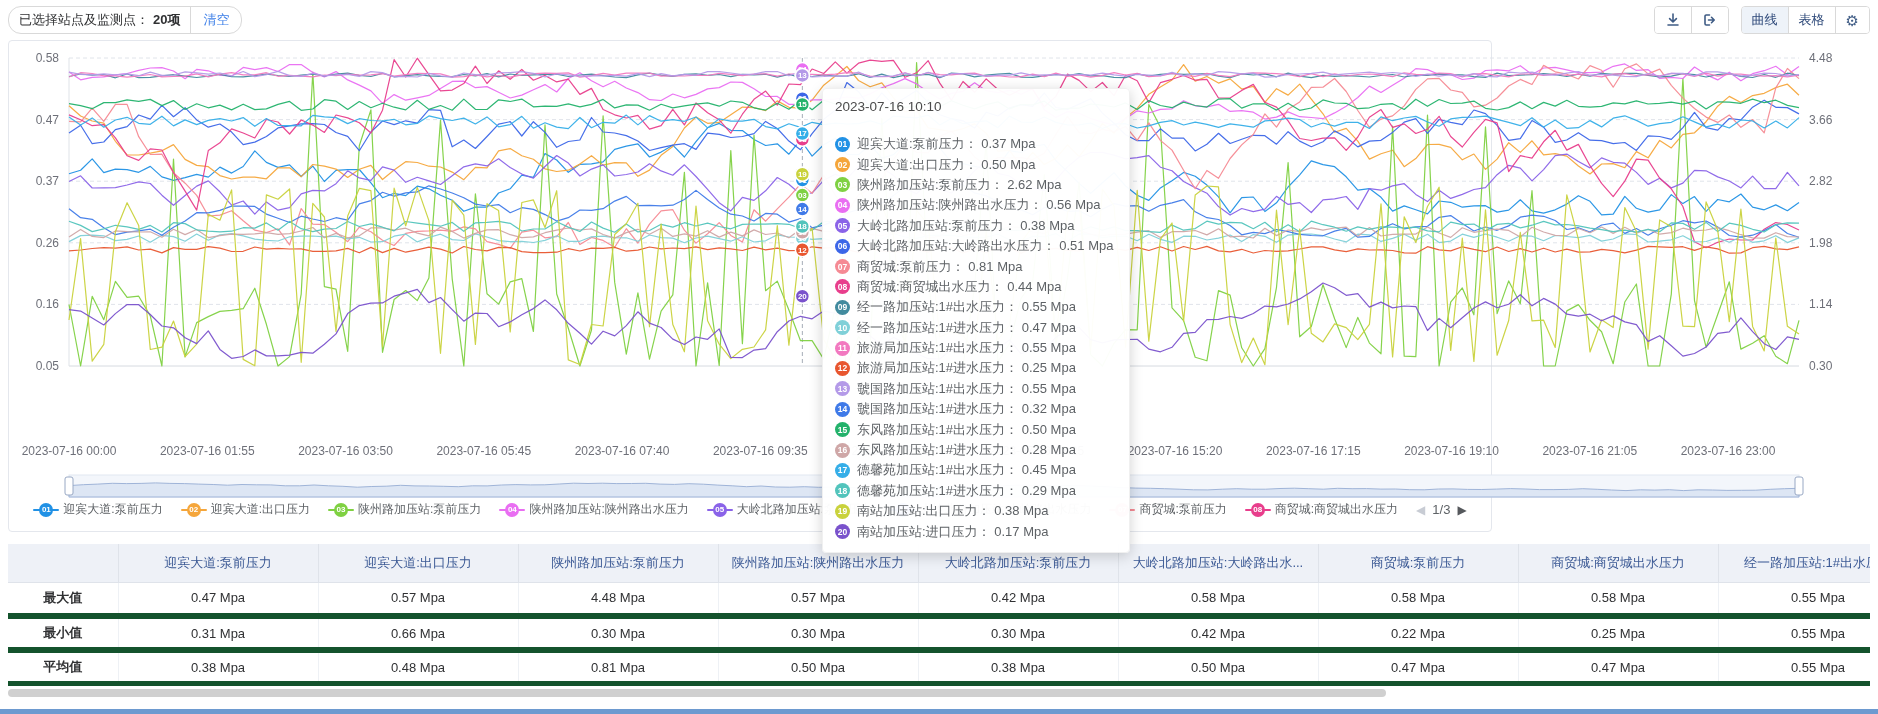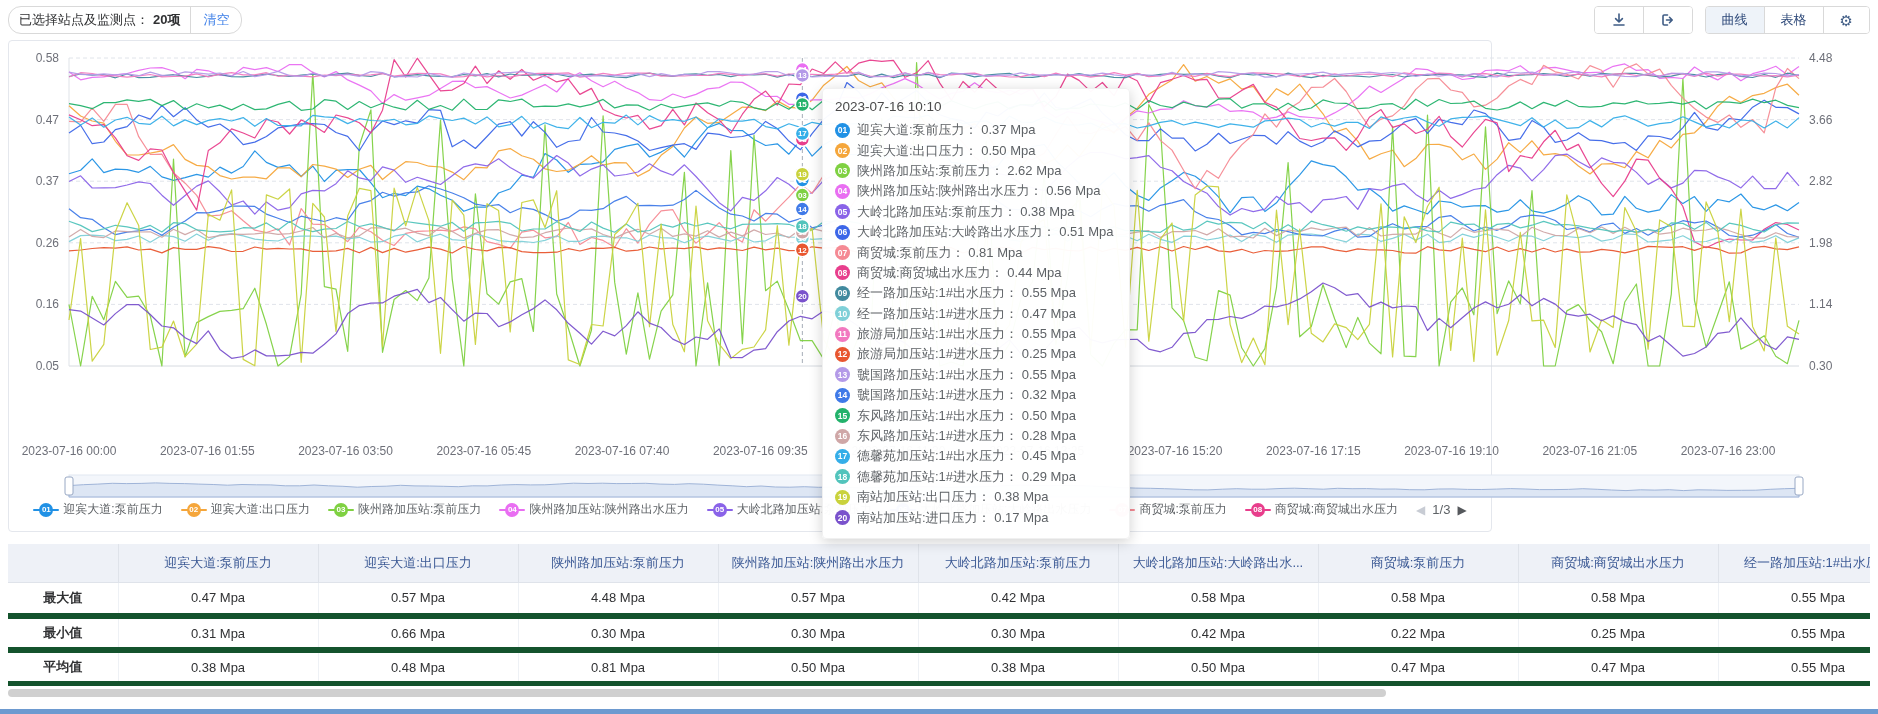--- a/index.html
+++ b/index.html
@@ -9,21 +9,21 @@
   
   .topbar{position:absolute;left:0;top:0;width:100%;height:40px;background:#fff}
   .sel-box{position:absolute;left:8px;top:6px;height:28px;display:flex;align-items:center;
            border:1px solid #d9d9d9;border-radius:13px;font-size:13px;color:#303133;background:#fff}
   .sel-box .lab{padding:0 4px 0 10px}
   .sel-box b{font-weight:bold;padding-right:10px}
   .sel-box .vdiv{width:1px;align-self:stretch;background:#d9d9d9}
   .sel-box .clear{padding:0 12px;color:#3d7fe8;cursor:pointer}
   .tools{position:absolute;right:8px;top:6px;display:flex;gap:12px}
   .bgroup{display:flex;height:28px;border:1px solid #d9d9d9;border-radius:4px;overflow:hidden;background:#fff}
-  .bgroup .cell{display:flex;align-items:center;justify-content:center;min-width:34px;padding:0 16px;
+  .bgroup .cell{display:flex;align-items:center;justify-content:center;min-width:34px;padding:0 10px;
                 font-size:13px;color:#2f4a7a;border-left:1px solid #d9d9d9;cursor:pointer;background:#fff}
   .bgroup .cell:first-child{border-left:none}
   .bgroup .cell.active{background:#eef3f9}
   .gearglyph{font-size:15px;line-height:1;color:#3f5c85}
 
   
   .chart-panel{position:absolute;left:8px;top:40px;width:1484px;height:492px;border:1px solid #e4e7ed;
                border-radius:4px;background:#fff}
   .chart-panel svg{display:block}
   svg text{font-family:"Liberation Sans","DejaVu Sans",sans-serif}
@@ -35,21 +35,21 @@
   .lmark .ln{position:absolute;left:0;right:0;top:6px;height:2px;border-radius:1px}
   .lmark .bd{position:absolute;left:6px;top:0;width:14px;height:14px;border-radius:50%;color:#fff;font-size:8px;
              font-weight:bold;display:flex;align-items:center;justify-content:center}
   .lpager{display:flex;align-items:center;gap:7px;font-size:13px;color:#5e6266}
   .lpager .prev{color:#c8ccd4;cursor:pointer;font-size:12px}
   .lpager .next{color:#55585c;cursor:pointer;font-size:12px}
 
   
   .tooltip{position:absolute;left:822px;top:88px;background:rgba(255,255,255,.97);border:1px solid #f0f0f0;
            border-radius:4px;box-shadow:0 3px 14px rgba(0,0,0,.18);padding:10px 16px 10px 12px;z-index:6}
-  .tt-title{font-size:13.5px;color:#4a4a4a;margin-bottom:6px}
+  .tt-title{font-size:13.5px;color:#4a4a4a;margin-bottom:20px}
   .tt-row{display:flex;align-items:center;height:20.4px;font-size:13px;color:#5e6266;white-space:nowrap}
   .tt-bd{width:15px;height:15px;border-radius:50%;color:#fff;font-size:8.5px;font-weight:bold;
          display:flex;align-items:center;justify-content:center;margin-right:7px;flex:none}
 
   
   .table-wrap{position:absolute;left:8px;top:544px;width:1862px;height:142px;overflow:hidden}
   table{border-collapse:collapse;table-layout:fixed;width:1910px;font-size:13px}
   th,td{border-bottom:6px solid #14532d;border-right:1px solid #eef1f5;text-align:center;height:34px;
         overflow:hidden;white-space:nowrap;padding:0 6px}
   thead th{background:#eef1f7;color:#3a5894;height:38px;font-weight:normal;border-bottom:1px solid #dfe3ea;

